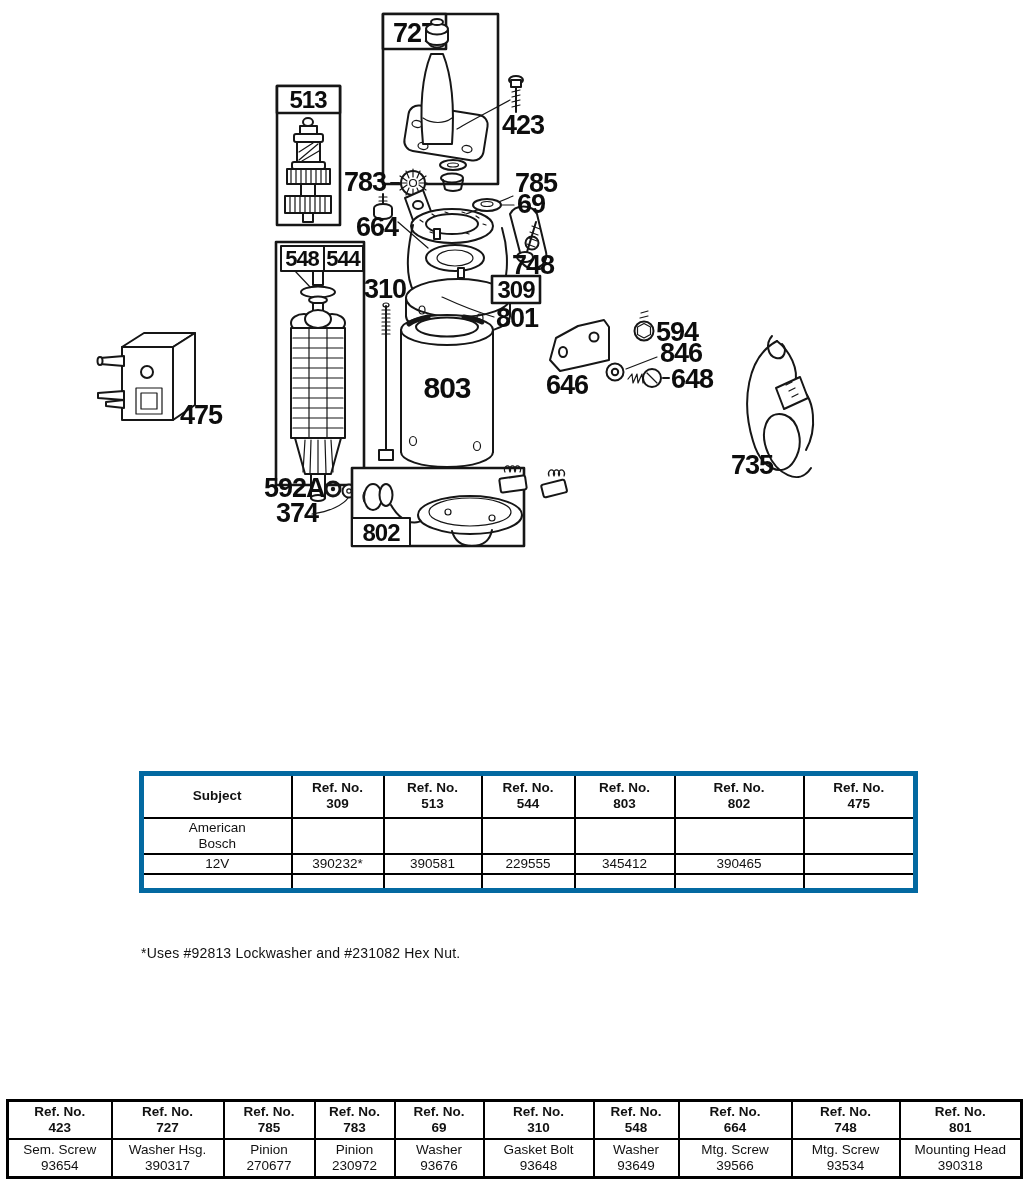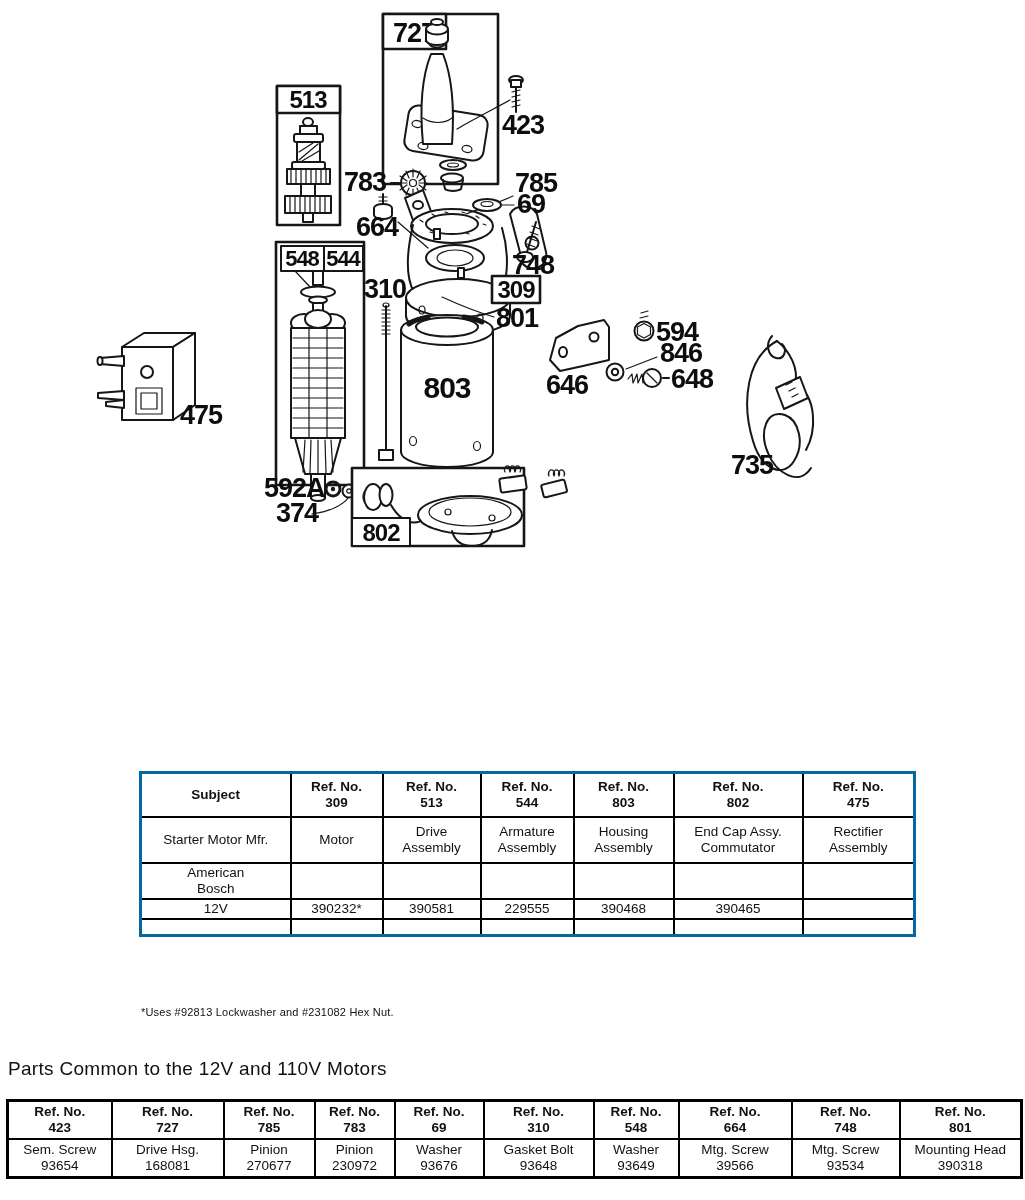--- a/index.html
+++ b/index.html
@@ -15,25 +15,25 @@
   .lbl{font-family:"Liberation Sans",sans-serif;font-weight:700;font-size:27px;fill:#0d0d0d;letter-spacing:-1px;}
   .lblm{font-family:"Liberation Sans",sans-serif;font-weight:700;font-size:24px;fill:#0d0d0d;letter-spacing:-1px;}
   .lbls{font-family:"Liberation Sans",sans-serif;font-weight:700;font-size:22px;fill:#0d0d0d;letter-spacing:-1px;}
   
   table{border-collapse:collapse;table-layout:fixed;background:#fff;}
   .mtable{position:absolute;left:139px;top:771px;width:774px;}
   .ctable{position:absolute;left:6px;top:1099px;width:1014px;}
   .mtable th,.mtable td,.ctable th,.ctable td{
       border:2px solid #000;text-align:center;vertical-align:middle;
       font-size:13.5px;line-height:16px;padding:1px 2px;white-space:pre-line;overflow:hidden;}
-  .mtable{border:3px solid #0369a1;}
+  .mtable{border:5px solid #0369a1;}
   .ctable{border:3px solid #000;}
   th{font-weight:700;}
   td{font-weight:400;}
-  .footnote{position:absolute;left:141px;top:1006px;font-size:11px;letter-spacing:.2px;}
+  .footnote{position:absolute;left:141px;top:945px;font-size:14px;letter-spacing:.2px;}
   .common-heading{position:absolute;left:8px;top:1058px;font-size:19px;letter-spacing:.3px;}
 </style>
 </head>
 <body>
 
 <div class="page">
 
 <svg class="diagram" width="1025" height="590" viewBox="0 0 1025 590" xmlns="http://www.w3.org/2000/svg">
 
   <g>
@@ -285,68 +285,53 @@
   <tbody>
         <tr style="height:44px">
     <th><div>Subject</div><div></div></th>
     <th><div>Ref. No.</div><div>309</div></th>
     <th><div>Ref. No.</div><div>513</div></th>
     <th><div>Ref. No.</div><div>544</div></th>
     <th><div>Ref. No.</div><div>803</div></th>
     <th><div>Ref. No.</div><div>802</div></th>
     <th><div>Ref. No.</div><div>475</div></th>
   </tr>
-  <tr style="height:46px">
-    <td>Starter Motor Mfr.</td>
-    <td>Motor</td>
-    <td>Drive
-Assembly</td>
-    <td>Armature
-Assembly</td>
-    <td>Housing
-Assembly</td>
-    <td>End Cap Assy.
-Commutator</td>
-    <td>Rectifier
-Assembly</td>
-  </tr>
   <tr style="height:31px">
     <td>American
 Bosch</td>
     <td></td>
     <td></td>
     <td></td>
     <td></td>
     <td></td>
     <td></td>
   </tr>
   <tr style="height:14px">
     <td>12V</td>
     <td>390232*</td>
     <td>390581</td>
     <td>229555</td>
-    <td>390468</td>
+    <td>345412</td>
     <td>390465</td>
     <td></td>
   </tr>
   <tr style="height:17px">
     <td></td>
     <td></td>
     <td></td>
     <td></td>
     <td></td>
     <td></td>
     <td></td>
   </tr>
 </tbody>
     </table>
 
 <div class="footnote">*Uses #92813 Lockwasher and #231082 Hex Nut.</div>
 
-<div class="common-heading">Parts Common to the 12V and 110V Motors</div>
 
 <table class="ctable">
   <colgroup>
     <col style="width:104px">
         <col style="width:112px">
         <col style="width:91px">
         <col style="width:80px">
     <col style="width:89px">
         <col style="width:110px">
         <col style="width:85px">
@@ -362,21 +347,21 @@
     <th><div>Ref. No.</div><div>783</div></th>
     <th><div>Ref. No.</div><div>69</div></th>
     <th><div>Ref. No.</div><div>310</div></th>
     <th><div>Ref. No.</div><div>548</div></th>
     <th><div>Ref. No.</div><div>664</div></th>
     <th><div>Ref. No.</div><div>748</div></th>
     <th><div>Ref. No.</div><div>801</div></th>
   </tr>
   <tr style="height:39px">
     <td><div>Sem. Screw</div><div>93654</div></td>
-    <td><div>Drive Hsg.</div><div>168081</div></td>
+    <td><div>Washer Hsg.</div><div>390317</div></td>
     <td><div>Pinion</div><div>270677</div></td>
     <td><div>Pinion</div><div>230972</div></td>
     <td><div>Washer</div><div>93676</div></td>
     <td><div>Gasket Bolt</div><div>93648</div></td>
     <td><div>Washer</div><div>93649</div></td>
     <td><div>Mtg. Screw</div><div>39566</div></td>
     <td><div>Mtg. Screw</div><div>93534</div></td>
     <td><div>Mounting Head</div><div>390318</div></td>
   </tr>
 </tbody>

